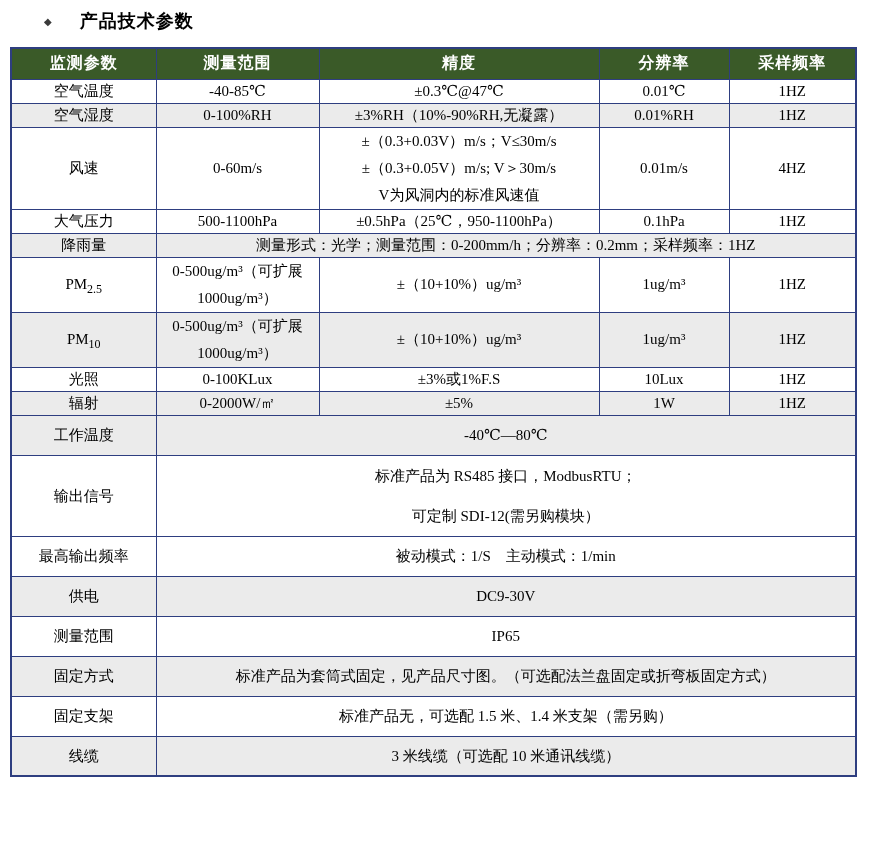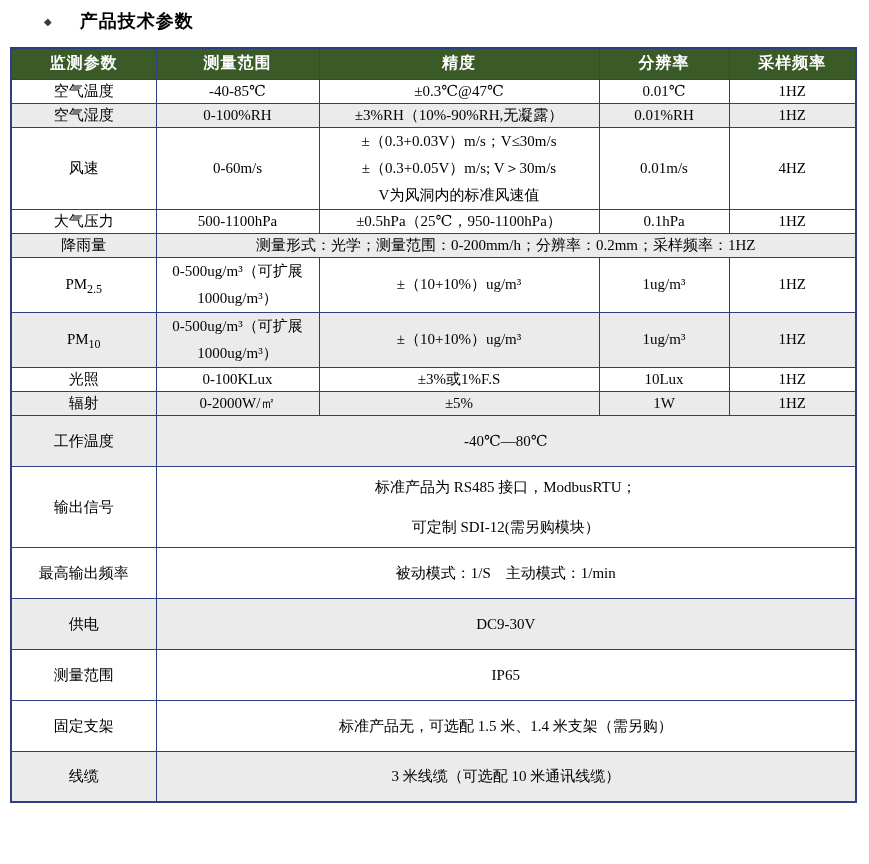--- a/index.html
+++ b/index.html
@@ -52,21 +52,21 @@
   th {
     background: var(--header-bg);
     color: var(--header-text);
     height: 31px;
     font-size: 16px;
     font-weight: bold;
     letter-spacing: 1px;
   }
   tr.shade td { background: var(--shade); }
   tr.spec td { height: 24px; line-height: 21px; }
-  tr.info td { height: 51px; line-height: 22px; }
+  tr.info td { height: 40px; line-height: 22px; }
   .lines div { line-height: 27px; }
   .lines.spaced div { line-height: 40px; }
   sub.subscript { font-size: 12px; line-height: 0; }
 </style>
 </head>
 <body>
 
 <div class="title-row">
   <span class="bullet">◆</span>
   <h1 class="page-title">产品技术参数</h1>
@@ -184,20 +184,24 @@
         <td colspan="4">被动模式：1/S　主动模式：1/min</td>
       </tr>
       <tr class="shade info">
         <td>供电</td>
         <td colspan="4">DC9-30V</td>
       </tr>
       <tr class="info">
         <td>测量范围</td>
         <td colspan="4">IP65</td>
       </tr>
+      <tr class="shade info">
+        <td>固定方式</td>
+        <td colspan="4">标准产品为套筒式固定，见产品尺寸图。（可选配法兰盘固定或折弯板固定方式）</td>
+      </tr>
       <tr class="info">
         <td>固定支架</td>
         <td colspan="4">标准产品无，可选配 1.5 米、1.4 米支架（需另购）</td>
       </tr>
       <tr class="shade info">
         <td>线缆</td>
         <td colspan="4">3 米线缆（可选配 10 米通讯线缆）</td>
       </tr>
     </tbody>
 </table>

